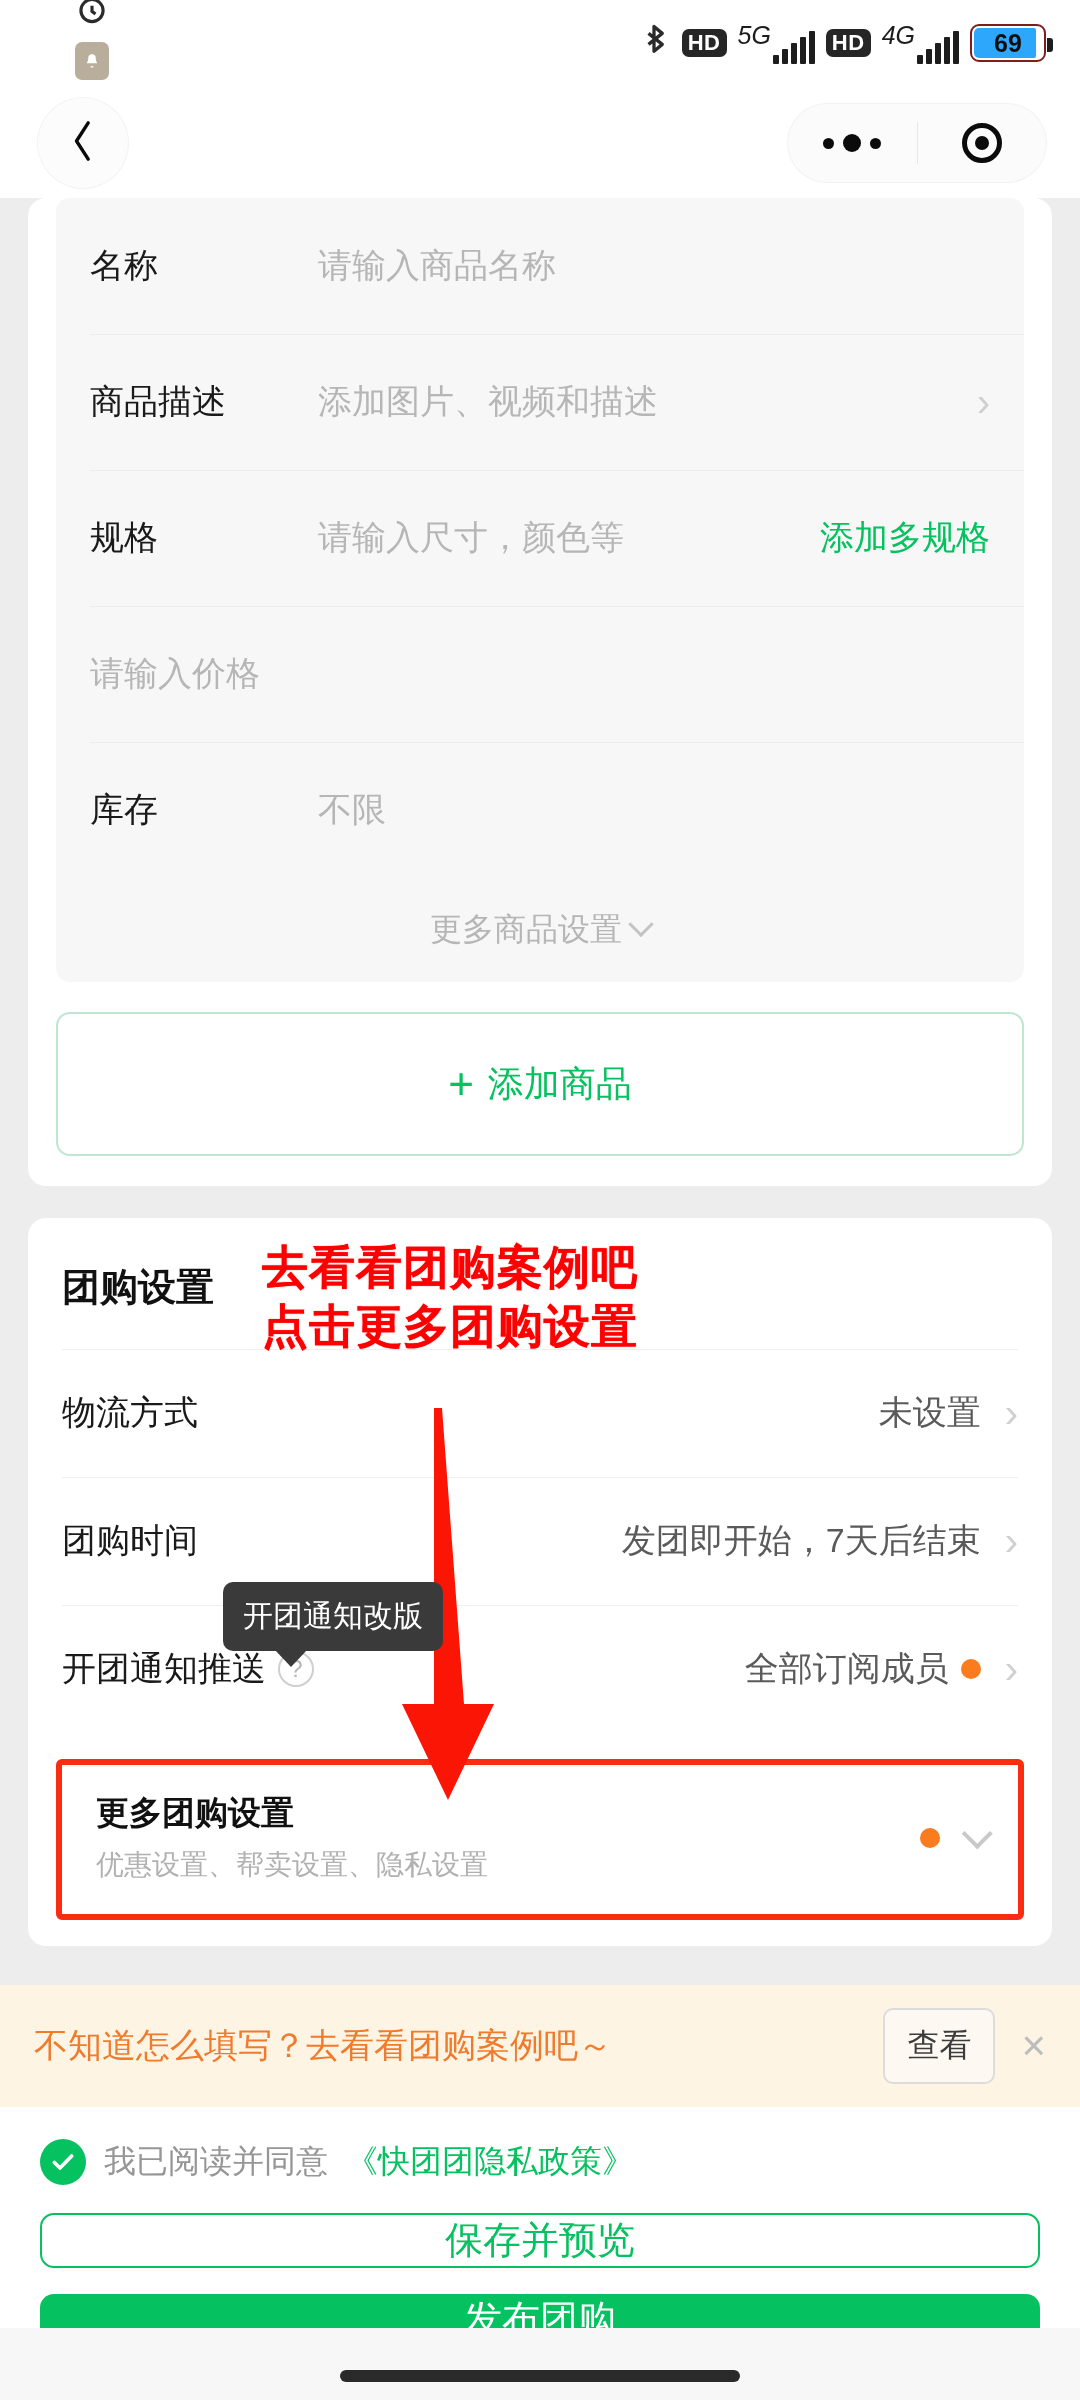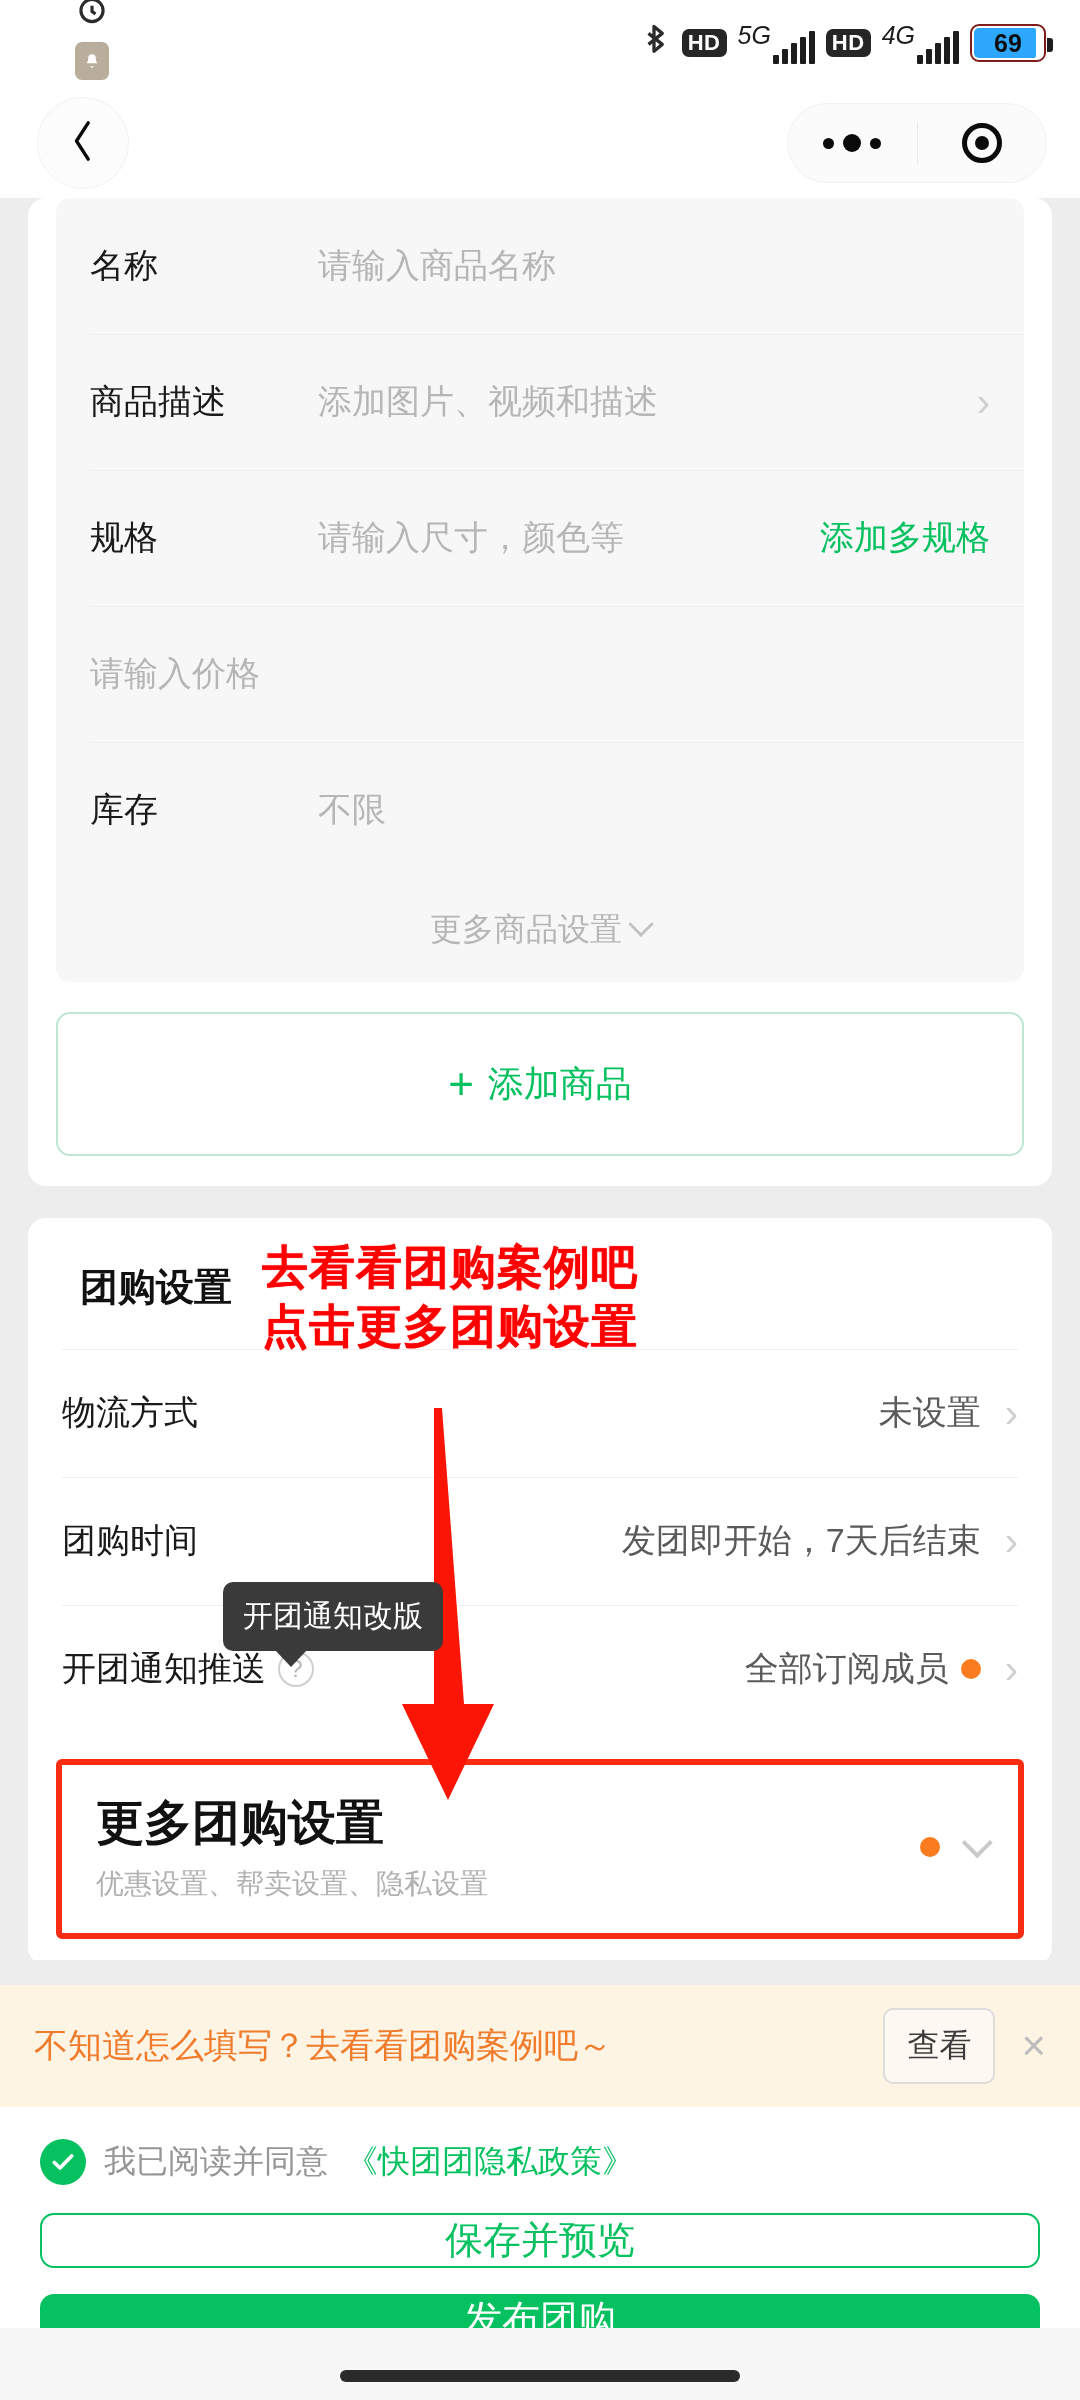--- a/index.html
+++ b/index.html
@@ -93,41 +93,41 @@
 
   .addbtn {
     margin: 30px 28px 0; height: 144px; border:2px solid #bfe6d0; border-radius:14px;
     display:flex; align-items:center; justify-content:center; gap:14px;
     font-size:36px; color:#06c160; background:#fff;
   }
   .plus { font-size:44px; font-weight:500; line-height:1; }
 
   
   .sec2 { margin-top: 32px; }
-  .sec-title { font-size:38px; font-weight:700; color:#111; padding: 44px 52px 36px; }
+  .sec-title { font-size:38px; font-weight:700; color:#111; padding: 44px 34px 36px; }
   .grow { display:flex; align-items:center; padding:0 34px; height:128px; position:relative; }
   .grow:before { content:""; position:absolute; left:34px; right:34px; top:0; height:1px; background:#efefef;}
   .glabel { font-size:34px; color:#1a1a1a; display:flex; align-items:center; gap:12px; }
   .gvalue { margin-left:auto; font-size:34px; color:#5a5a5a; display:flex; align-items:center; gap:12px;}
   .qmark { width:36px;height:36px;border-radius:50%;border:2px solid #cfcfcf; color:#b5b5b5;
     font-size:24px; display:inline-flex; align-items:center; justify-content:center; }
   .dot-orange { width:20px;height:20px;border-radius:50%;background:#fb7c1e; display:inline-block;}
 
   .tooltip {
     position:absolute; left:223px; top:1582px; background:#3a3a3a; color:#fff;
     font-size:30px; padding: 14px 20px; border-radius:10px; z-index: 30; white-space:nowrap;
   }
   .tooltip:after{ content:""; position:absolute; left:52px; bottom:-16px; border-left:16px solid transparent;
     border-right:16px solid transparent; border-top:17px solid #3a3a3a;}
 
   .morebox {
     margin: 0 28px; border: 6px solid #fa2d12; border-radius: 6px; background:#fff;
     padding: 26px 34px 30px; display:flex; align-items:center;
   }
-  .morebox .txt h4 { font-size:48px; font-weight:700; color:#111; margin-bottom:10px;}
+  .morebox .txt h4 { font-size:33px; font-weight:700; color:#111; margin-bottom:10px;}
   .morebox .txt p  { font-size:28px; color:#b1b1b1; }
   .morebox .right { margin-left:auto; display:flex; align-items:center; gap:22px;}
   .chev-down2 { display:inline-block; width:22px;height:22px;border-right:4px solid #c9c9c9;border-bottom:4px solid #c9c9c9; transform: rotate(45deg) translateY(-6px);}
 
   
   .annot {
     position:absolute; left:262px; top:1238px; color:#ff0000; font-weight:800;
     font-size:46px; line-height:1.28; z-index:25; letter-spacing:1px;
     text-shadow: 0 0 1px #ff0000;
   }

